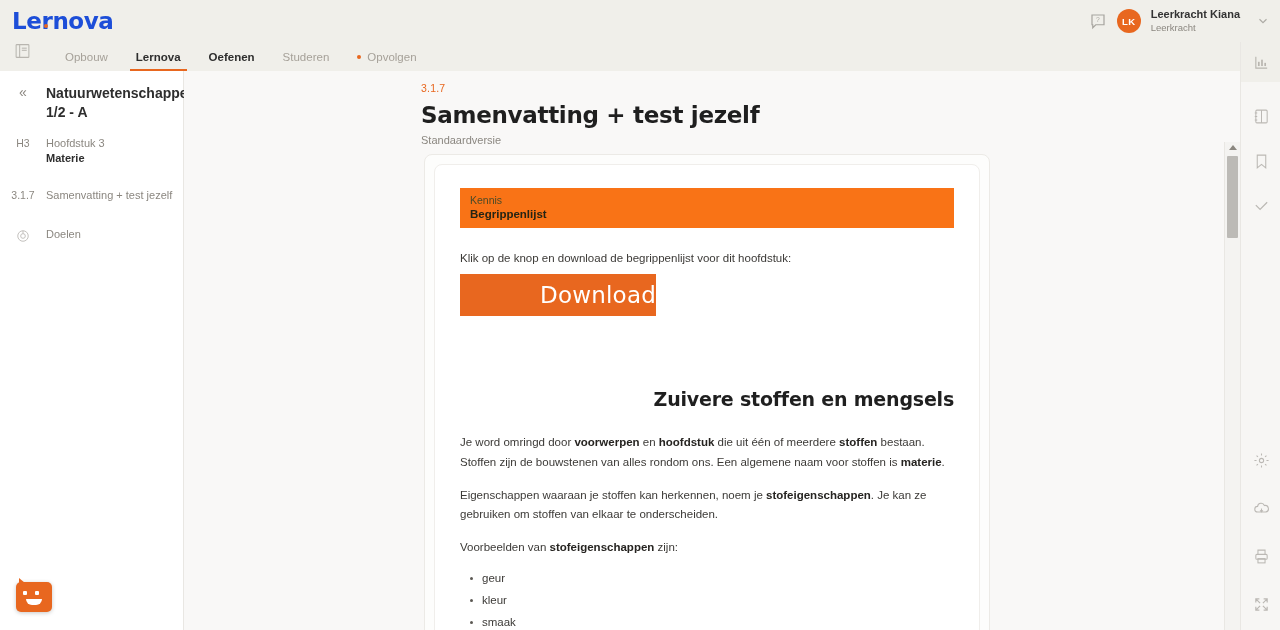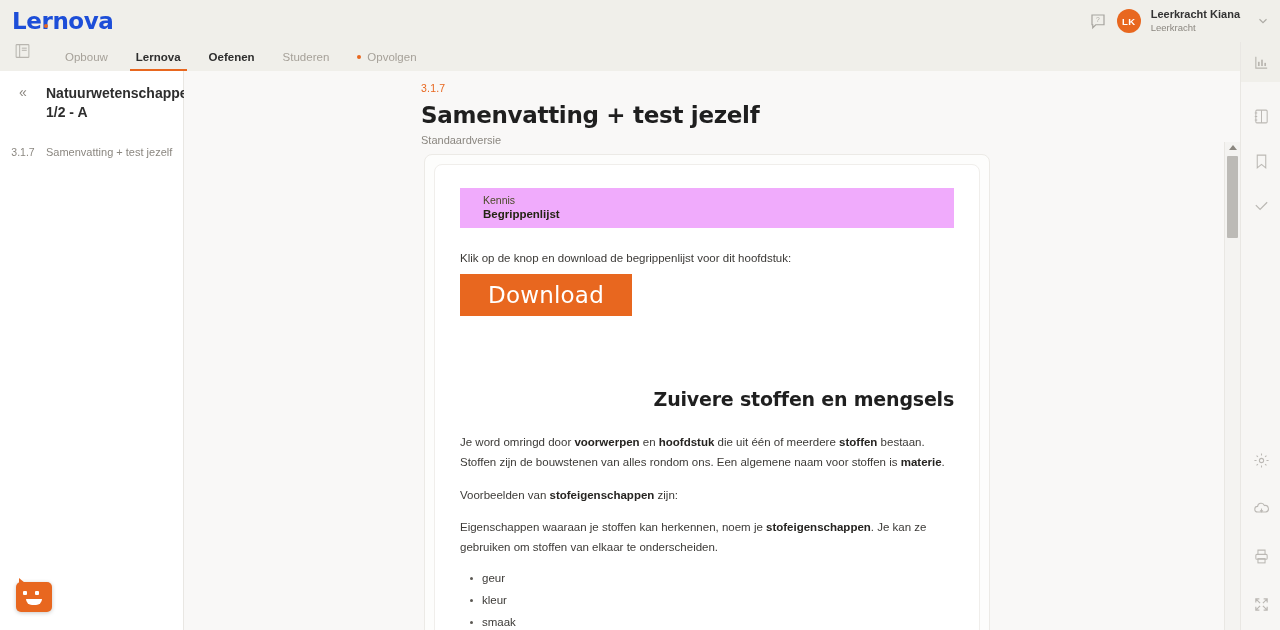--- a/index.html
+++ b/index.html
@@ -104,31 +104,31 @@
   }
   .card-inner {
     position: absolute; left: 9px; top: 9px; right: 9px; bottom: -40px;
     background: #ffffff; border: 1px solid #f0eeeb;
     border-radius: 8px 8px 0 0;
     padding: 23px 25px 0 25px;
     overflow: hidden;
   }
 
   .kennis-banner {
-    background: #f0abfc; padding: 6px 10px 8px 23px; margin-bottom: 24px;
+    background: #f97316; padding: 6px 10px 8px 10px; margin-bottom: 24px;
   }
   .kennis-label { font-size: 10.5px; color: #4a4a28; }
   .kennis-title { font-size: 11.5px; font-weight: 700; color: #242414; margin-top: 2px; }
 
   .intro-line { font-size: 11.5px; color: #3c3a37; margin-bottom: 10px; }
 
   .download-btn {
-    display: inline-flex; align-items: center; justify-content: center;
+    display: inline-flex; align-items: center; justify-content: flex-end;
     background: #e8671f; color: #ffffff;
-    width: 172px; height: 42px;
+    width: 196px; height: 42px;
     font-size: 23px; font-weight: 400; letter-spacing: .2px;
     cursor: pointer; border: none;
     font-family: "DejaVu Sans", sans-serif;
   }
 
   .section-title {
     font-size: 19px; font-weight: 700; color: #1f1f1f;
     margin-top: 72px; margin-bottom: 23px;
     letter-spacing: -0.2px;
     font-family: "DejaVu Sans", sans-serif;
@@ -262,26 +262,45 @@
 
   <div class="sidebar">
 
     <div class="side-row">
       <div class="side-key">
         <span class="collapse-icon">«</span>
       </div>
       <div class="side-val strong">Natuurwetenschappen 1/2 - A</div>
     </div>
 
+    <div class="side-row" style="margin-top:6px;">
+      <div class="side-key">H3</div>
+      <div class="side-val">
+        <span>Hoofdstuk 3</span>
+        <span class="sub-strong">Materie</span>
+      </div>
+    </div>
 
     <div class="side-row" style="margin-top:15px;">
       <div class="side-key">3.1.7</div>
       <div class="side-val">Samenvatting + test jezelf</div>
     </div>
 
+    <div class="side-row" style="margin-top:16px;">
+      <div class="side-key">
+        <span class="side-icon">
+          <svg viewBox="0 0 24 24" width="14" height="14" fill="none" stroke="#8b8780" stroke-width="1.6">
+            <circle cx="12" cy="12" r="9"></circle>
+            <circle cx="12" cy="12" r="4"></circle>
+            <path d="M12 3v5"></path>
+          </svg>
+        </span>
+      </div>
+      <div class="side-val">Doelen</div>
+    </div>
   </div>
 
   <div class="main">
 
     <div class="page-head">
       <div class="kicker">3.1.7</div>
       <div class="page-title">Samenvatting + test jezelf</div>
       <div class="page-sub">Standaardversie</div>
     </div>
 
@@ -295,22 +314,22 @@
 
         <div class="intro-line">Klik op de knop en download de begrippenlijst voor dit hoofdstuk:</div>
 
         <button class="download-btn">
           <span>Download</span>
         </button>
 
         <div class="section-title">Zuivere stoffen en mengsels</div>
 
         <p class="body-p">Je word omringd door <b>voorwerpen</b> en <b>hoofdstuk</b> die uit één of meerdere <b>stoffen</b> bestaan. Stoffen zijn de bouwstenen van alles rondom ons. Een algemene naam voor stoffen is <b>materie</b>.</p>
+        <p class="body-p">Eigenschappen waaraan je stoffen kan herkennen, noem je <b>stofeigenschappen</b>. Je kan ze gebruiken om stoffen van elkaar te onderscheiden.</p>
         <p class="body-p">Voorbeelden van <b>stofeigenschappen</b> zijn:</p>
-        <p class="body-p">Eigenschappen waaraan je stoffen kan herkennen, noem je <b>stofeigenschappen</b>. Je kan ze gebruiken om stoffen van elkaar te onderscheiden.</p>
 
         <ul class="bullets">
           <li>geur</li>
           <li>kleur</li>
           <li>smaak</li>
 
         </ul>
 
         
         

